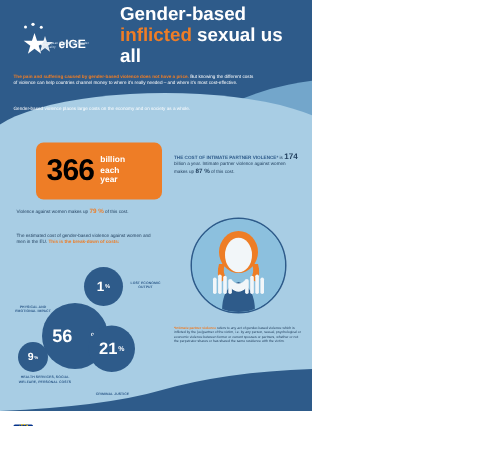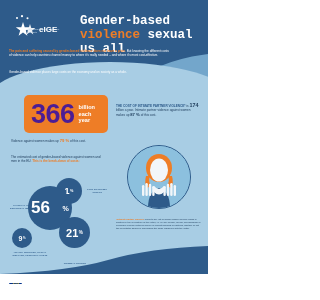--- a/index.html
+++ b/index.html
@@ -27,22 +27,22 @@
   .logo{
     position:absolute;left:10px;top:14px;width:58px;height:30px;
   }
   .logo svg{display:block;}
   .logo-sub{
     position:absolute;left:29px;top:28px;
     font-size:2.1px;line-height:2.6px;color:#cfe0ef;letter-spacing:.1px;
     width:34px;
   }
   .title{
-    position:absolute;left:80px;top:14px;width:122px;
-    font-size:12.5px;line-height:14px;font-weight:bold;color:#ffffff;font-family:Liberation Mono, monospace;
+    position:absolute;left:80px;top:2px;width:122px;
+    font-size:12.5px;line-height:14px;font-weight:bold;color:#ffffff;
   }
   .title .hl{color:#ee7d26;}
   .intro{
     position:absolute;left:9px;top:49px;width:160px;
     font-size:3.1px;line-height:4.3px;color:#ffffff;z-index:5;
   }
   .intro .b-or{color:#ee7d26;font-weight:bold;}
   .subintro{
     position:absolute;left:9px;top:70px;width:140px;
     font-size:3.1px;line-height:4.3px;color:#ffffff;z-index:5;
@@ -50,21 +50,21 @@
 
   
   .body-area{position:absolute;left:0;top:86px;width:208px;height:186px;background:#a8cde4;}
 
   .bignum-box{
     position:absolute;left:24px;top:95px;width:84px;height:38px;
     background:#ee7d26;border-radius:5px;
     display:flex;align-items:center;
   }
   .bignum{
-    font-size:27px;font-weight:bold;color:#4c1d95;line-height:25px;
+    font-size:20px;font-weight:bold;color:#000000;line-height:25px;
     margin-left:7px;letter-spacing:-.5px;
   }
   .bignum-side{
     margin-left:4px;font-size:5.6px;line-height:6.4px;font-weight:bold;color:#ffffff;
   }
 
   .left-text1{
     position:absolute;left:11px;top:139px;width:96px;
     font-size:3.1px;line-height:4.3px;color:#22405f;
   }
@@ -76,21 +76,21 @@
   .left-text2 .or{color:#ee7d26;font-weight:bold;}
 
   
   .bubbles{position:absolute;left:0;top:176px;width:115px;height:90px;}
   .bub{
     position:absolute;border-radius:50%;background:#2e5b8a;
     color:#fff;display:flex;align-items:center;justify-content:center;
     font-weight:bold;
   }
   .bub .pc{font-size:.42em;font-weight:bold;margin-left:.5px;margin-top:.15em;}
-  .b56{left:28px;top:10px;width:44px;height:44px;font-size:17px;gap:12px;}
+  .b56{left:28px;top:26px;width:44px;height:44px;font-size:12px;gap:12px;}
   .b14{left:56px;top:2px;width:26px;height:26px;font-size:9px;}
   .b21{left:59px;top:41px;width:31px;height:31px;font-size:11px;}
   .b9{left:12px;top:52px;width:20px;height:20px;font-size:7px;}
 
   .blab{
     position:absolute;font-size:2.3px;line-height:3px;font-weight:bold;
     color:#2e5b8a;text-align:center;letter-spacing:.05px;
   }
   .lab-phys{left:6px;top:28px;width:32px;}
   .lab-out{left:82px;top:12px;width:30px;}
@@ -159,21 +159,21 @@
           <path d="M13 8 L14.7 13.2 L20.2 13.2 L15.8 16.5 L17.4 21.8 L13 18.5 L8.6 21.8 L10.2 16.5 L5.8 13.2 L11.3 13.2 Z"></path>
           <path d="M20 10 L21.3 14 L25.4 14 L22.1 16.5 L23.3 20.5 L20 18 L16.7 20.5 L17.9 16.5 L14.6 14 L18.7 14 Z" opacity="0.9"></path>
         </g>
         <text x="29" y="18" fill="#ffffff" font-size="8" font-family="Liberation Sans, sans-serif" font-weight="bold">eIGE</text>
       </svg>
     </div>
     <div class="logo-sub">European Institute for Gender Equality</div>
 
     <div class="title">
       <span>Gender-based</span><br>
-      <span class="hl">violence</span><span> sexual us all</span>
+      <span class="hl">inflicted</span><span> sexual us all</span>
     </div>
 
     <div class="header-curve2"></div>
     <div class="header-curve"></div>
 
     <div class="intro">
       <span class="b-or">The pain and suffering caused by gender-based violence does not have a price.</span><span> But knowing the different costs of violence can help countries channel money to where it's really needed – and where it's most cost-effective.</span>
     </div>
     <div class="subintro">Gender-based violence places large costs on the economy and on society as a whole.</div>
   </div>

